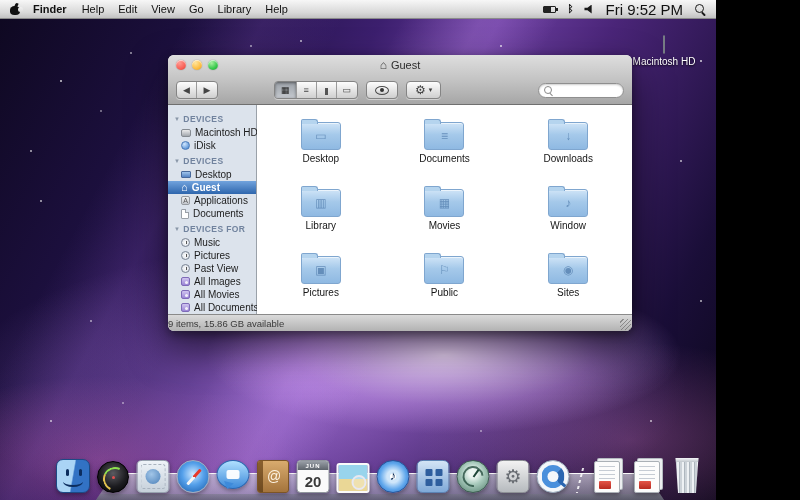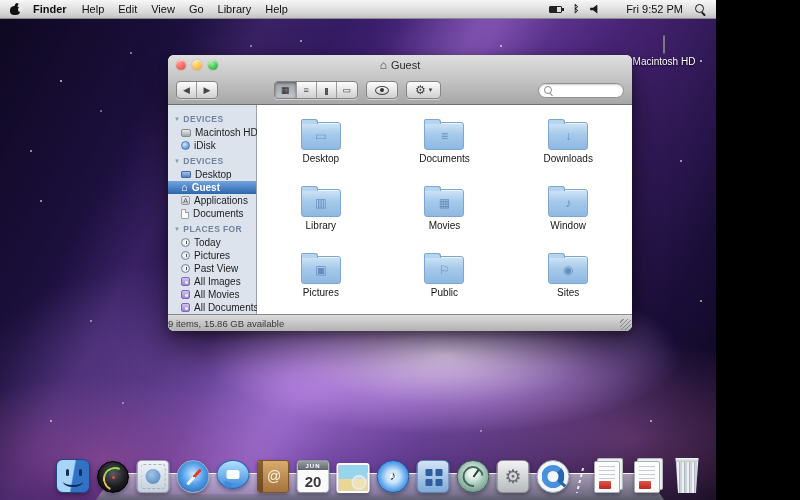--- a/index.html
+++ b/index.html
@@ -50,21 +50,21 @@
     border-radius:60% 0 60% 0; transform:rotate(20deg); }
   .a-bite { position:absolute; right:-2px; top:4px; width:5px; height:5px; border-radius:50%;
     background:linear-gradient(#f1f1f1,#dcdcdc); }
   .mb-right { margin-left:auto; display:flex; align-items:center; gap:11px; }
   .ic-batt { width:13px; height:7px; border:1px solid #222; border-radius:1px; position:relative;
     background:linear-gradient(90deg,#222 0 68%, transparent 68%); }
   .ic-batt::after { content:""; position:absolute; right:-3px; top:1px; width:2px; height:3px; background:#222; }
   .ic-bt { font-size:10px; font-weight:bold; color:#1a1a1a; line-height:1; }
   .ic-vol { width:10px; height:9px; background:#1a1a1a;
     clip-path:polygon(0 35%,30% 35%,72% 0,72% 100%,30% 65%,0 65%); }
-  .clock { font-size:11px; color:#111;margin-left:15px; }
+  .clock { font-size:15px; color:#111; }
   .ic-spot { position:relative; width:12px; height:12px; }
   .ic-spot::before { content:""; position:absolute; left:1px; top:1px; width:7px; height:7px;
     border:1.5px solid #1a1a1a; border-radius:50%; }
   .ic-spot::after { content:""; position:absolute; right:0px; bottom:0px; width:5px; height:1.8px;
     background:#1a1a1a; transform:rotate(45deg); border-radius:1px; }
 
   
   .desktop-icon { position:absolute; top:36px; right:12px; width:80px; z-index:10; text-align:center; cursor:default; }
   .hd-box { width:38px; height:27px; margin:0 auto; border-radius:3px; position:relative;
     background:linear-gradient(180deg,#f3f4f6 0 58%,#c5c9cf 58% 100%);
@@ -389,25 +389,25 @@
         <span class="sbi sbi-apps"></span>
         <span>Applications</span>
       </div>
       <div class="sb-item">
         <span class="sbi sbi-doc"></span>
         <span>Documents</span>
       </div>
 
       <div class="sb-header">
         <span class="disclosure">▼</span>
-        <span>PLACES FOR</span>
+        <span>DEVICES FOR</span>
       </div>
       <div class="sb-item">
         <span class="sbi sbi-clock"></span>
-        <span>Today</span>
+        <span>Music</span>
       </div>
       <div class="sb-item">
         <span class="sbi sbi-clock"></span>
         <span>Pictures</span>
       </div>
       <div class="sb-item">
         <span class="sbi sbi-clock"></span>
         <span>Past View</span>
       </div>
       <div class="sb-item">

